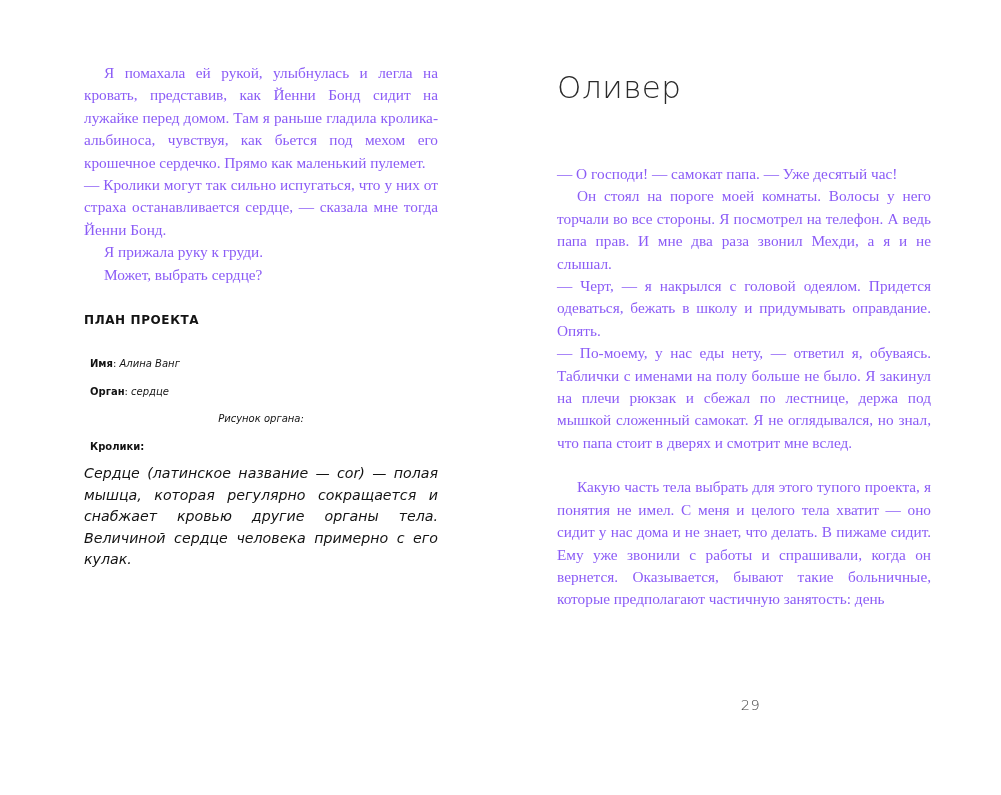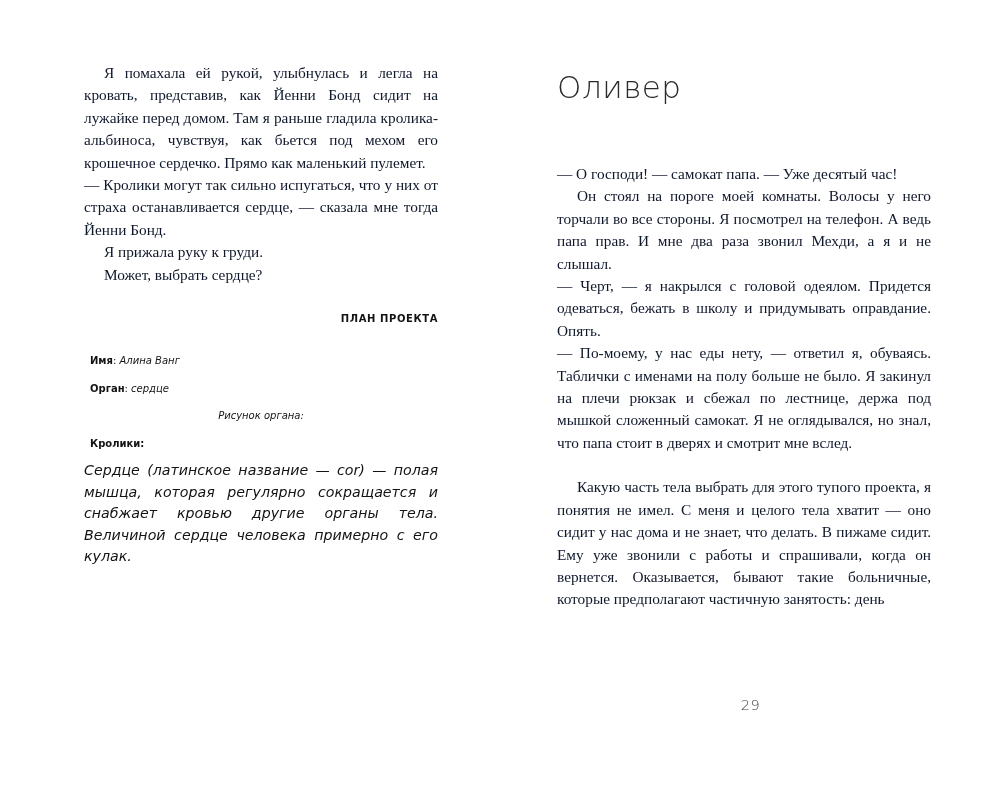--- a/index.html
+++ b/index.html
@@ -63,21 +63,21 @@
   }
 
   
   p.body {
     margin: 0;
     font-family: "Liberation Serif", serif;
     font-size: 15.3px;
     line-height: 22.4px;
     text-align: justify;
     text-justify: inter-word;
-    color: #0f172a;
+    color: #8b5cf6;
     hyphens: manual;
   }
 
   p.body.indent {
     text-indent: 20px;
   }
 
   p.body.noindent {
     text-indent: 0;
   }
@@ -87,23 +87,23 @@
   }
 
   
   .plan-block {
     margin-top: 27px;
   }
 
   .plan-heading {
     font-family: "DejaVu Sans", sans-serif;
     font-weight: 700;
-    font-size: 10px;
+    font-size: 12px;
     letter-spacing: 0.6px;
-    text-align: right;
+    text-align: left;
     color: #131313;
     margin: 0 0 26px 0;
   }
 
   .plan-field {
     font-family: "DejaVu Sans", sans-serif;
     font-size: 10px;
     line-height: 21.5px;
     color: #131313;
     margin: 6px;

